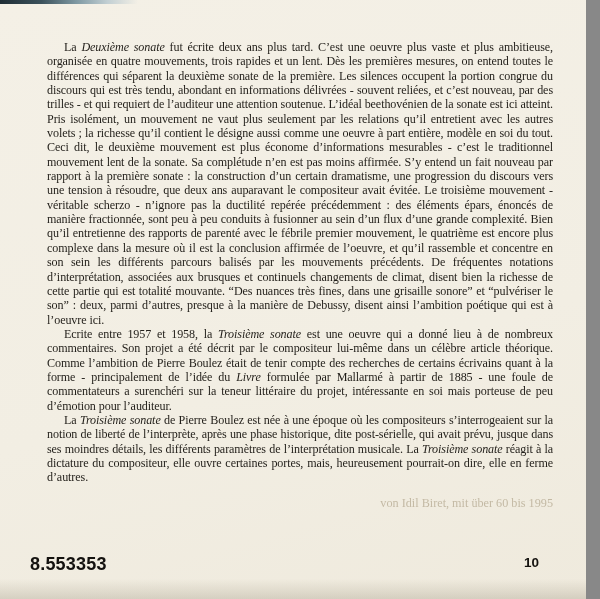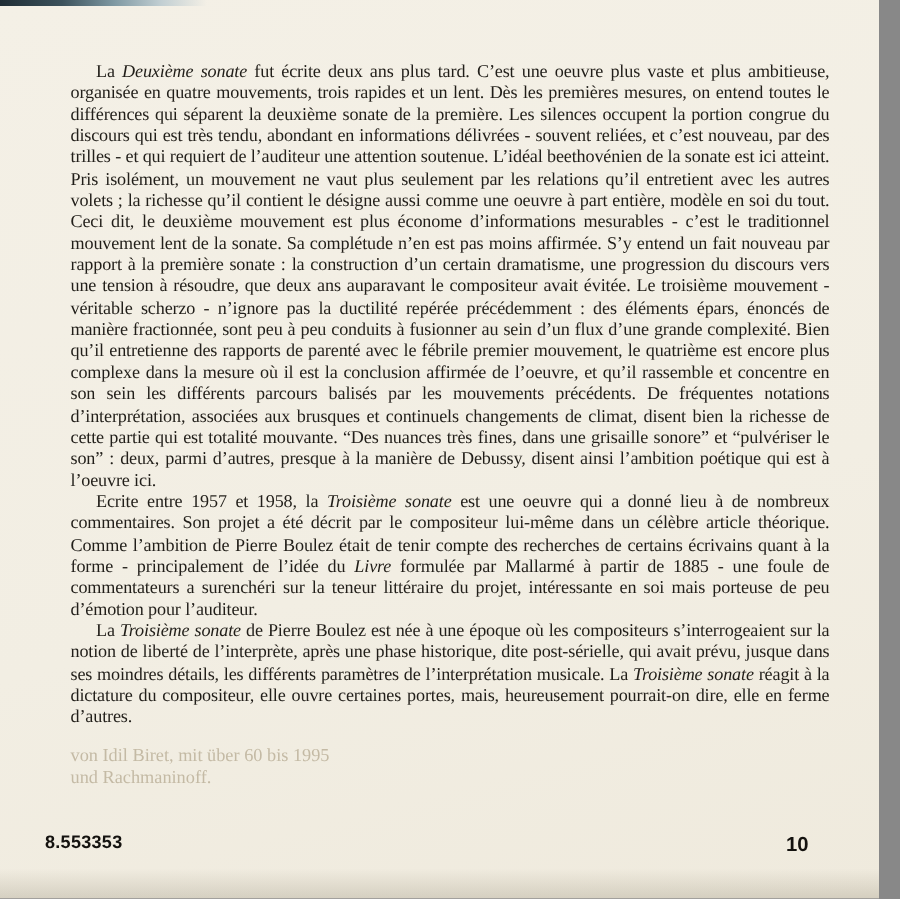--- a/index.html
+++ b/index.html
@@ -30,27 +30,27 @@
   .it { font-style: italic; }
   .bleed {
     position: absolute; left: 47px; top: 496px; width: 506px;
     font-size: 12.2px;
     line-height: 15.3px;
     color: rgba(158, 144, 115, 0.55);
     filter: blur(0.4px);
     z-index: 1;
   }
   .bleed-line { margin: 0; }
-  .align-right   { }
+  .align-right   { text-align: right; }
   .align-justify { text-align: justify; text-align-last: justify; }
   .align-left    { text-align: left; }
   .footer-catalog {
     position: absolute; left: 30px; top: 554px;
     font-family: "Liberation Sans", sans-serif;
-    font-weight: bold; font-size: 12px; color: #14120f;
+    font-weight: bold; font-size: 18px; color: #14120f;
     letter-spacing: 0.2px;
     z-index: 3;
   }
   .footer-page {
     position: absolute; right: 47px; top: 555px;
     font-family: "Liberation Sans", sans-serif;
     font-weight: bold; font-size: 13.5px; color: #14120f;
     z-index: 3;
     margin-left: 32px;
   }
@@ -68,21 +68,20 @@
   <div class="top-strip"></div>
 
   <div class="body-text">
       <p class="para"><span>La </span><span class="it">Deuxième sonate</span><span> fut écrite deux ans plus tard. C’est une oeuvre plus vaste et plus ambitieuse, organisée en quatre mouvements, trois rapides et un lent. Dès les premières mesures, on entend toutes le différences qui séparent la deuxième sonate de la première. Les silences occupent la portion congrue du discours qui est très tendu, abondant en informations délivrées - souvent reliées, et c’est nouveau, par des trilles - et qui requiert de l’auditeur une attention soutenue. L’idéal beethovénien de la sonate est ici atteint. Pris isolément, un mouvement ne vaut plus seulement par les relations qu’il entretient avec les autres volets ; la richesse qu’il contient le désigne aussi comme une oeuvre à part entière, modèle en soi du tout. Ceci dit, le deuxième mouvement est plus économe d’informations mesurables - c’est le traditionnel mouvement lent de la sonate. Sa complétude n’en est pas moins affirmée. S’y entend un fait nouveau par rapport à la première sonate : la construction d’un certain dramatisme, une progression du discours vers une tension à résoudre, que deux ans auparavant le compositeur avait évitée. Le troisième mouvement - véritable scherzo - n’ignore pas la ductilité repérée précédemment : des éléments épars, énoncés de manière fractionnée, sont peu à peu conduits à fusionner au sein d’un flux d’une grande complexité. Bien qu’il entretienne des rapports de parenté avec le fébrile premier mouvement, le quatrième est encore plus complexe dans la mesure où il est la conclusion affirmée de l’oeuvre, et qu’il rassemble et concentre en son sein les différents parcours balisés par les mouvements précédents. De fréquentes notations d’interprétation, associées aux brusques et continuels changements de climat, disent bien la richesse de cette partie qui est totalité mouvante.  “Des nuances très fines, dans une grisaille sonore” et “pulvériser le son” : deux, parmi d’autres, presque à la manière de Debussy, disent ainsi l’ambition poétique qui est à l’oeuvre ici.</span></p>
       <p class="para"><span>Ecrite entre 1957 et 1958, la </span><span class="it">Troisième sonate</span><span> est une oeuvre qui a donné lieu à de nombreux commentaires. Son projet a été décrit par le compositeur lui-même dans un célèbre article théorique. Comme l’ambition de Pierre Boulez était de tenir compte des recherches de certains écrivains quant à la forme - principalement de l’idée du </span><span class="it">Livre</span><span> formulée par Mallarmé à partir de 1885 - une foule de commentateurs a surenchéri sur la teneur littéraire du projet, intéressante en soi mais porteuse de peu d’émotion pour l’auditeur.</span></p>
       <p class="para"><span>La </span><span class="it">Troisième sonate</span><span> de Pierre Boulez est née à une époque où les compositeurs s’interrogeaient sur la notion de liberté de l’interprète, après une phase historique, dite post-sérielle, qui avait prévu, jusque dans ses moindres détails, les différents paramètres de l’interprétation musicale. La </span><span class="it">Troisième sonate</span><span> réagit à la dictature du compositeur, elle ouvre certaines portes, mais, heureusement pourrait-on dire, elle en ferme d’autres.</span></p>
     </div>
 
   <div class="bleed">
       <div class="bleed-line align-right">von Idil Biret, mit über 60 bis 1995</div>
-      <div class="bleed-line align-left">und Rachmaninoff.</div>
     </div>
 
   <div class="footer-catalog">8.553353</div>
 
   <div class="footer-page">10</div>
 
   <div class="bottom-shade"></div>
 </div>
 
 </body></html>

